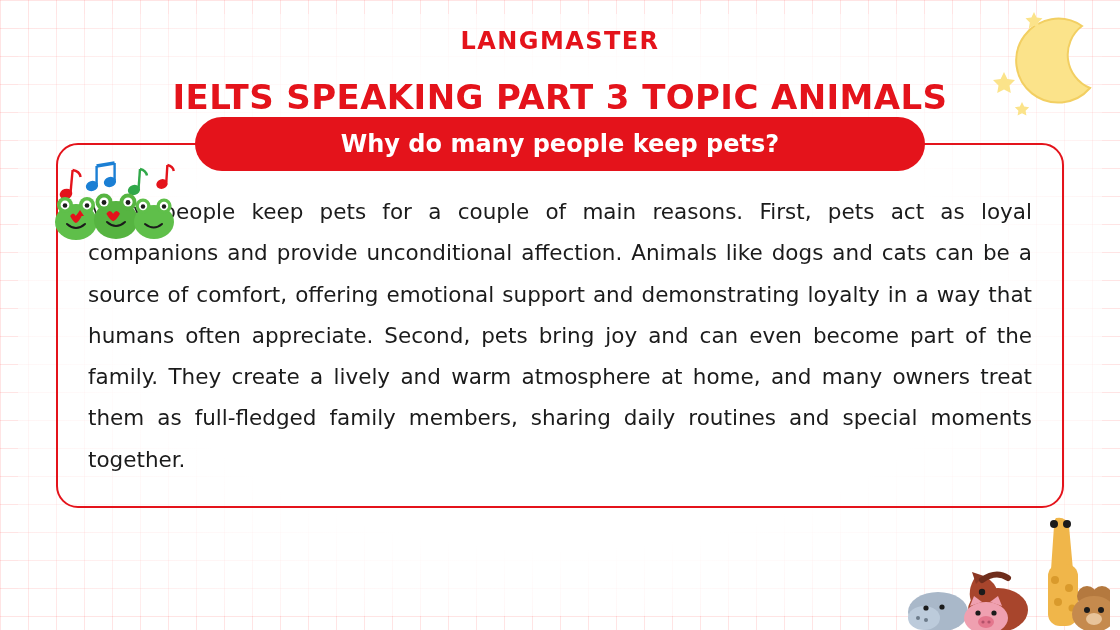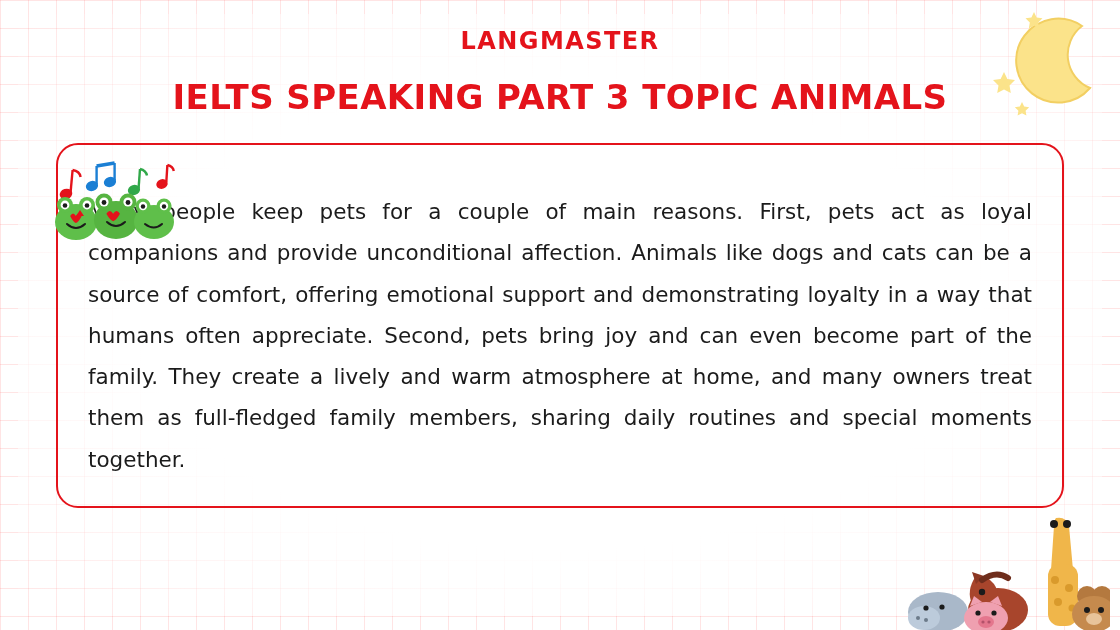--- a/index.html
+++ b/index.html
@@ -258,19 +258,20 @@
       </g>
     </svg>
   </div>
 
   <div class="layer">
     <div class="brand">LANGMASTER</div>
 
     <h1 class="title">IELTS SPEAKING PART 3 TOPIC ANIMALS</h1>
 
     <div class="card-wrap">
+      <div class="question-pill">Why do many people keep pets?</div>
       <div class="card-body">
         <p class="answer">Many people keep pets for a couple of main reasons. First, pets act as loyal companions and provide unconditional affection. Animals like dogs and cats can be a source of comfort, offering emotional support and demonstrating loyalty in a way that humans often appreciate. Second, pets bring joy and can even become part of the family. They create a lively and warm atmosphere at home, and many owners treat them as full-fledged family members, sharing daily routines and special moments together.</p>
       </div>
     </div>
   </div>
 
 </div>
 
 </body></html>

